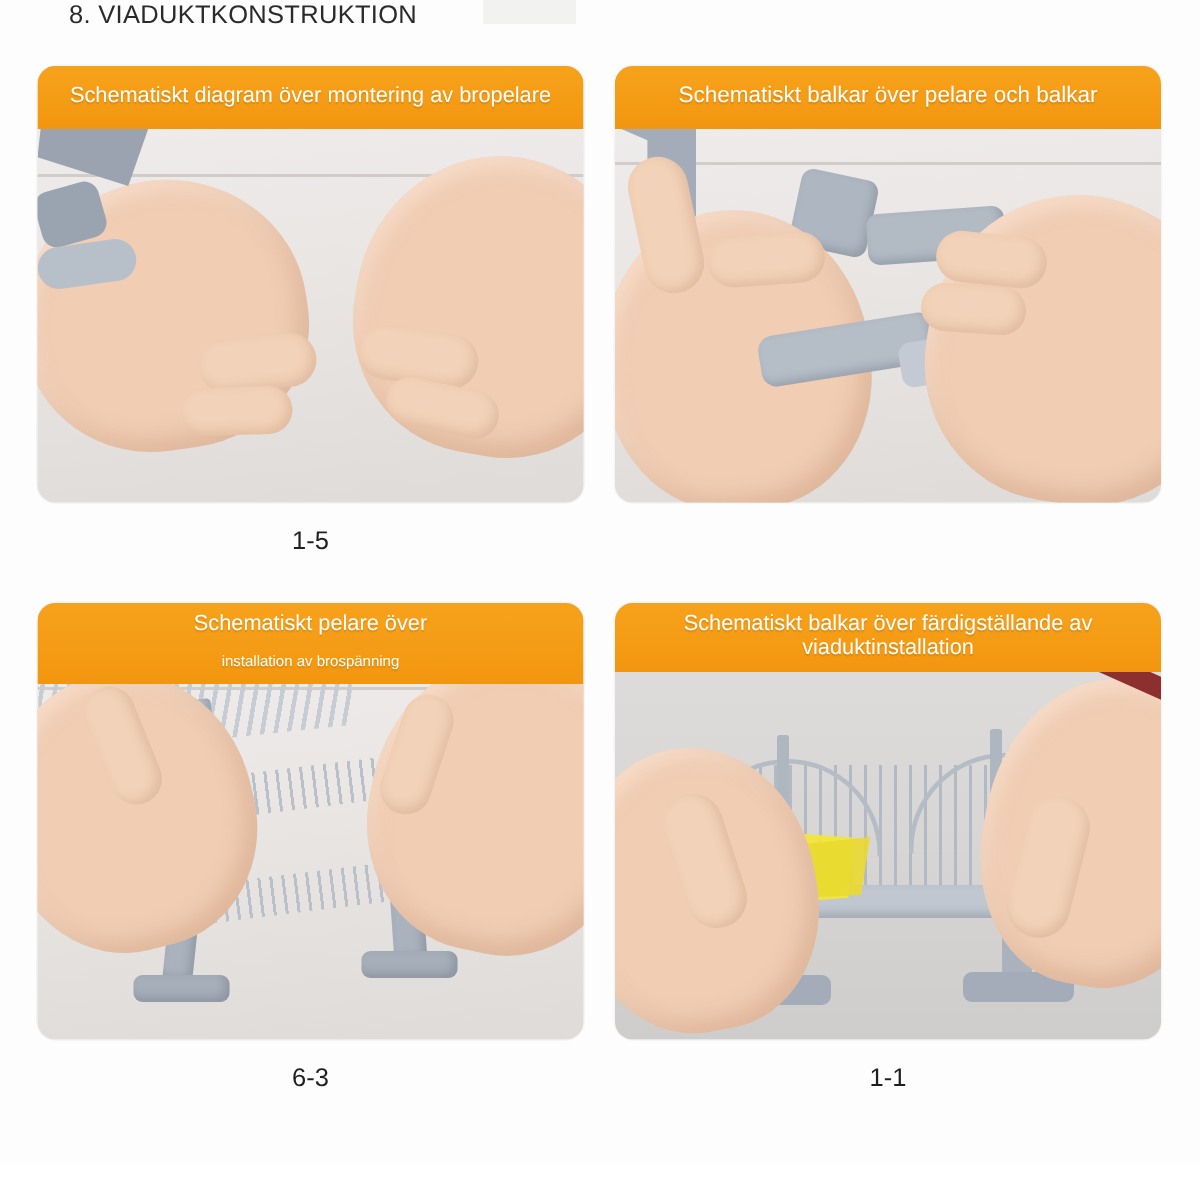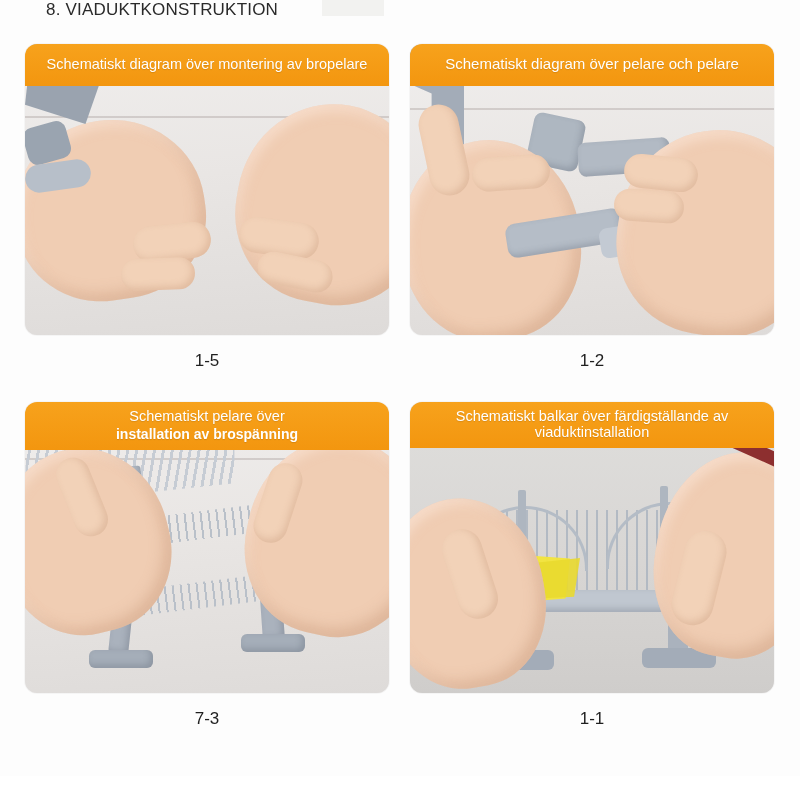--- a/index.html
+++ b/index.html
@@ -88,24 +88,23 @@
     z-index: 5;
     min-height: 42px;
     display: flex;
     align-items: center;
     justify-content: center;
   }
   .banner.two-line { font-size: 14.5px; }
   .banner .btxt { display: block; }
   .banner .bsub {
     display: block;
-    font-size: 14px;
+    font-size: 10px;
     line-height: 1.15;
-    margin-top: 2px;
-    font-weight: bold;
+    margin-top: 12px;
   }
 
   .photo {
     position: absolute;
     left: 0; top: 0;
     width: 100%;
     height: 100%;
   }
 
   .caption {
@@ -378,24 +377,23 @@
 
           <div class="part-gray c2-col"></div>
           <div class="part-gray-light c2-cap"></div>
 
           <div class="hand c2-hand-r"></div>
           <div class="finger" style="left:214px; top:112px; width:74px; height:34px; transform:rotate(6deg);"></div>
           <div class="finger" style="left:204px; top:146px; width:70px; height:32px; transform:rotate(4deg);"></div>
         </div>
 
         <div class="banner">
-          <span class="btxt">Schematiskt diagram över pelare och pelare</span>
+          <span class="btxt">Schematiskt balkar över pelare och balkar</span>
         </div>
       </div>
-      <div class="caption">1-2</div>
     </div>
 
     <div class="cell c3">
       <div class="card">
         <div class="photo">
           <div class="bg-soft"></div>
           <div class="bg-table-line" style="top:56px;"></div>
 
           <div class="c3-rail c3-rail-a"></div>
           <div class="c3-deck"></div>
@@ -413,21 +411,21 @@
           <div class="finger" style="left:236px; top:60px; width:34px; height:82px; transform:rotate(18deg);"></div>
         </div>
 
         <div class="banner two-line">
           <span>
             <span class="btxt">Schematiskt pelare över</span>
             <span class="bsub">installation av brospänning</span>
           </span>
         </div>
       </div>
-      <div class="caption">7-3</div>
+      <div class="caption">6-3</div>
     </div>
 
     <div class="cell c4">
       <div class="card">
         <div class="photo">
           <div class="c4-bg"></div>
 
           <div class="c4-span"></div>
           <div class="c4-arc c4-arc-a"></div>
           <div class="c4-arc c4-arc-b"></div>

